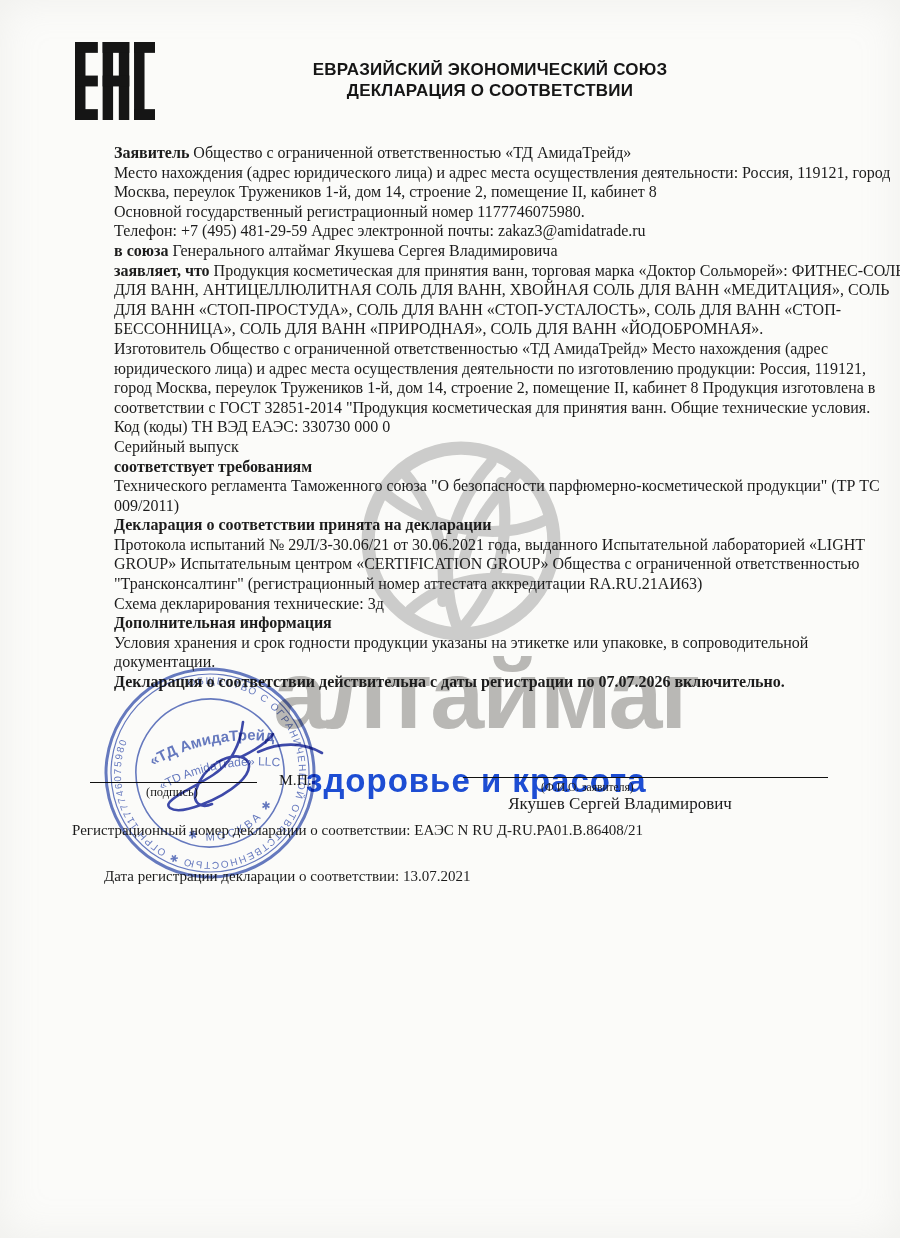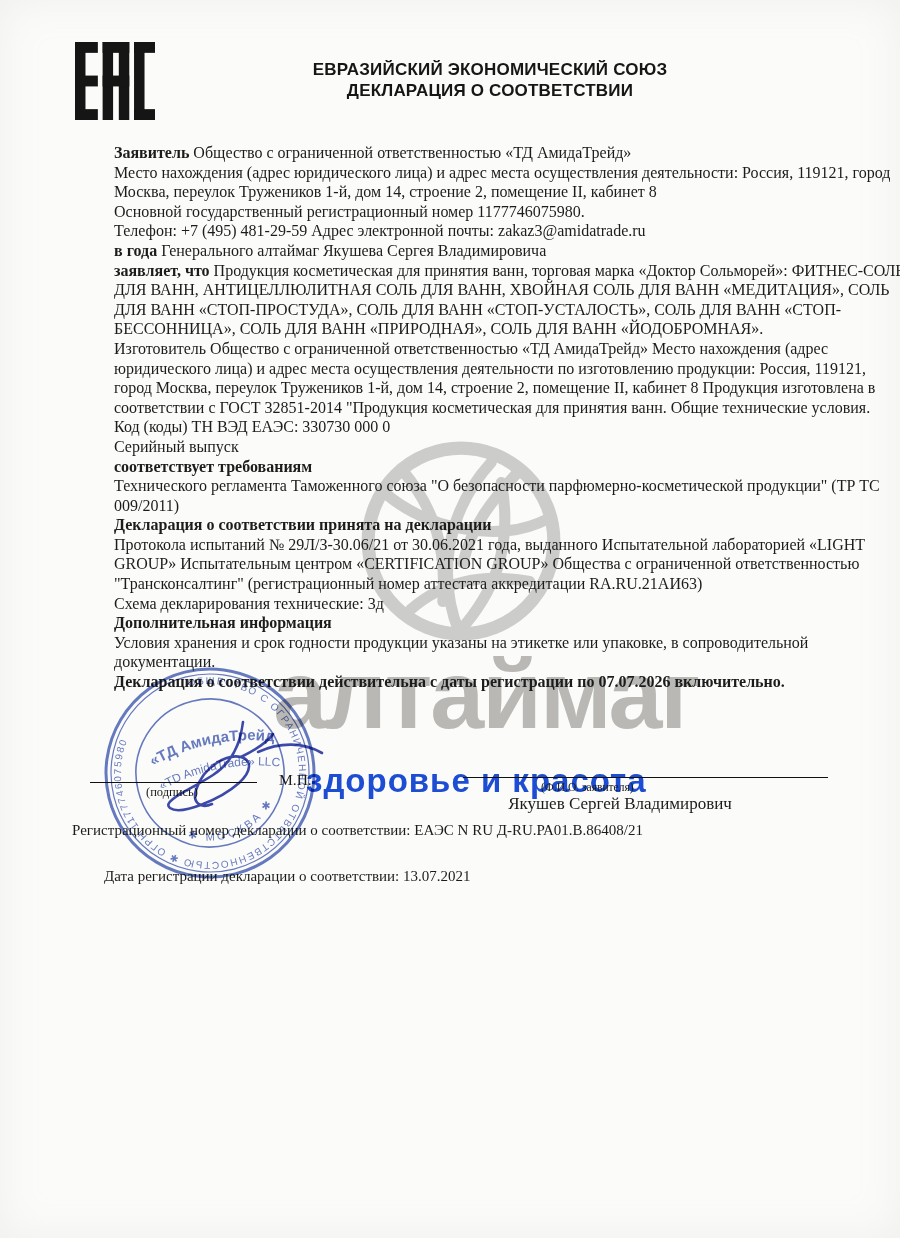--- a/index.html
+++ b/index.html
@@ -92,21 +92,21 @@
   <div class="titles">
     <div>ЕВРАЗИЙСКИЙ ЭКОНОМИЧЕСКИЙ СОЮЗ</div>
     <div>ДЕКЛАРАЦИЯ О СООТВЕТСТВИИ</div>
   </div>
 
   <div class="content">
     <p><span class="b">Заявитель</span> <span>Общество с ограниченной ответственностью «ТД АмидаТрейд»</span></p>
     <p>Место нахождения (адрес юридического лица) и адрес места осуществления деятельности: Россия, 119121, город Москва, переулок Тружеников 1-й, дом 14, строение 2, помещение II, кабинет 8</p>
     <p>Основной государственный регистрационный номер 1177746075980.</p>
     <p>Телефон: +7 (495) 481-29-59 Адрес электронной почты: zakaz3@amidatrade.ru</p>
-    <p><span class="b">в года</span> <span>Генерального алтаймаг Якушева Сергея Владимировича</span></p>
+    <p><span class="b">в союза</span> <span>Генерального алтаймаг Якушева Сергея Владимировича</span></p>
 
     <p class="mt4"><span class="b">заявляет, что</span> <span>Продукция косметическая для принятия ванн, торговая марка «Доктор Сольморей»: ФИТНЕС-СОЛЬ ДЛЯ ВАНН, АНТИЦЕЛЛЮЛИТНАЯ СОЛЬ ДЛЯ ВАНН, ХВОЙНАЯ СОЛЬ ДЛЯ ВАНН «МЕДИТАЦИЯ», СОЛЬ ДЛЯ ВАНН «СТОП-ПРОСТУДА», СОЛЬ ДЛЯ ВАНН «СТОП-УСТАЛОСТЬ», СОЛЬ ДЛЯ ВАНН «СТОП-БЕССОННИЦА», СОЛЬ ДЛЯ ВАНН «ПРИРОДНАЯ», СОЛЬ ДЛЯ ВАНН «ЙОДОБРОМНАЯ».</span></p>
 
     <p class="mt3">Изготовитель Общество с ограниченной ответственностью «ТД АмидаТрейд» Место нахождения (адрес юридического лица) и адрес места осуществления деятельности по изготовлению продукции: Россия, 119121, город Москва, переулок Тружеников 1-й, дом 14, строение 2, помещение II, кабинет 8 Продукция изготовлена в соответствии с ГОСТ 32851-2014 "Продукция косметическая для принятия ванн. Общие технические условия.</p>
 
     <p>Код (коды) ТН ВЭД ЕАЭС: 330730 000 0</p>
     <p>Серийный выпуск</p>
 
     <p class="b">соответствует требованиям</p>
     <p>Технического регламента Таможенного союза "О безопасности парфюмерно-косметической продукции" (ТР ТС 009/2011)</p>

